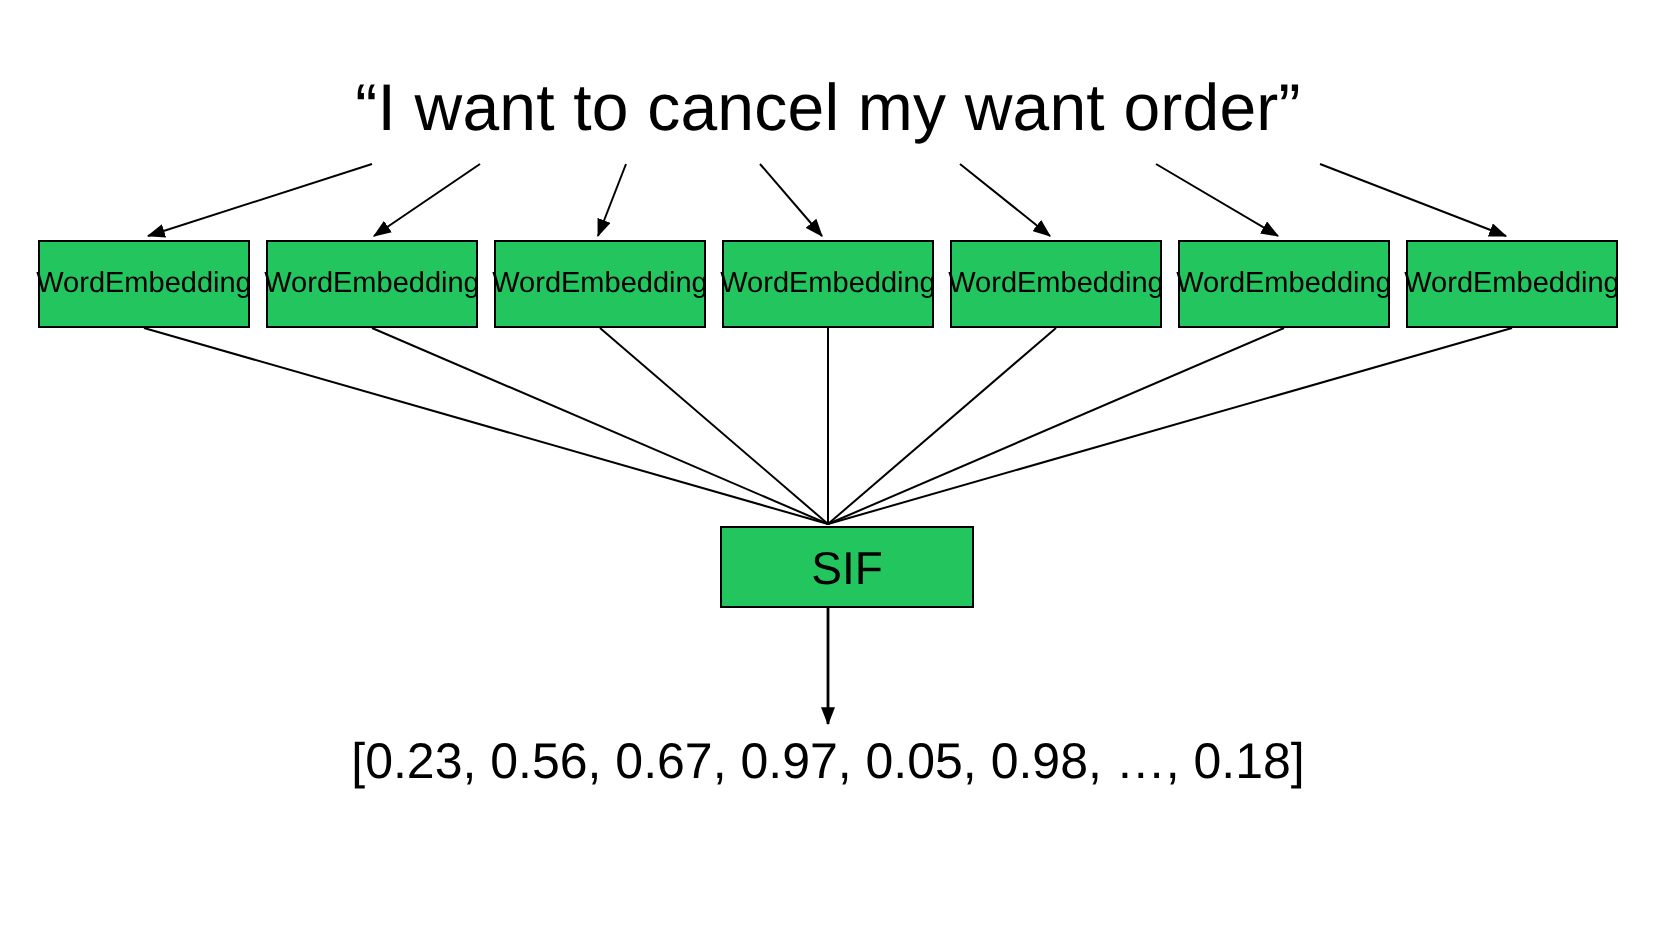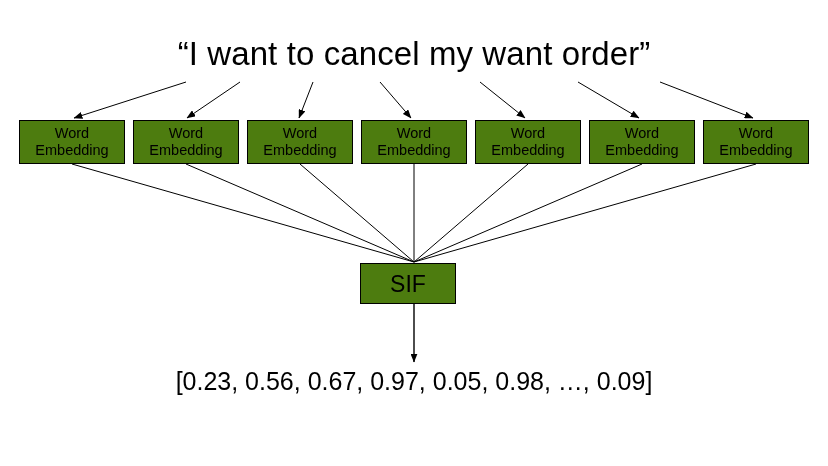--- a/index.html
+++ b/index.html
@@ -36,40 +36,40 @@
     font-size: 33px;
     line-height: 40px;
     font-weight: 400;
     letter-spacing: 0.1px;
     white-space: nowrap;
   }
   .node-box {
     position: absolute;
     box-sizing: border-box;
     border: 1px solid #000000;
-    background: #4d7c0f;
+    background: #22c55e;
     display: flex;
-    flex-direction: column;
+    flex-direction: row;
     align-items: center;
     justify-content: center;
   }
   .word-box {
     width: 106px;
     height: 44px;
     top: 120px;
   }
   .word-box .line {
     font-size: 14.5px;
     line-height: 17px;
     white-space: nowrap;
   }
   #sif-box {
     left: 360px;
     top: 263px;
-    width: 96px;
+    width: 127px;
     height: 41px;
   }
   #sif-box .sif-label {
     font-size: 23px;
     line-height: 26px;
   }
   .vector-output {
     position: absolute;
     left: 0;
     top: 366px;
@@ -149,15 +149,15 @@
 
   <div class="node-box word-box" style="left:703px;">
     <span class="line">Word</span>
     <span class="line">Embedding</span>
   </div>
 
   <div class="node-box" id="sif-box">
     <span class="sif-label">SIF</span>
   </div>
 
-  <div class="vector-output">[0.23, 0.56, 0.67, 0.97, 0.05, 0.98, …, 0.09]</div>
+  <div class="vector-output">[0.23, 0.56, 0.67, 0.97, 0.05, 0.98, …, 0.18]</div>
 
 </div>
 
 </body></html>

